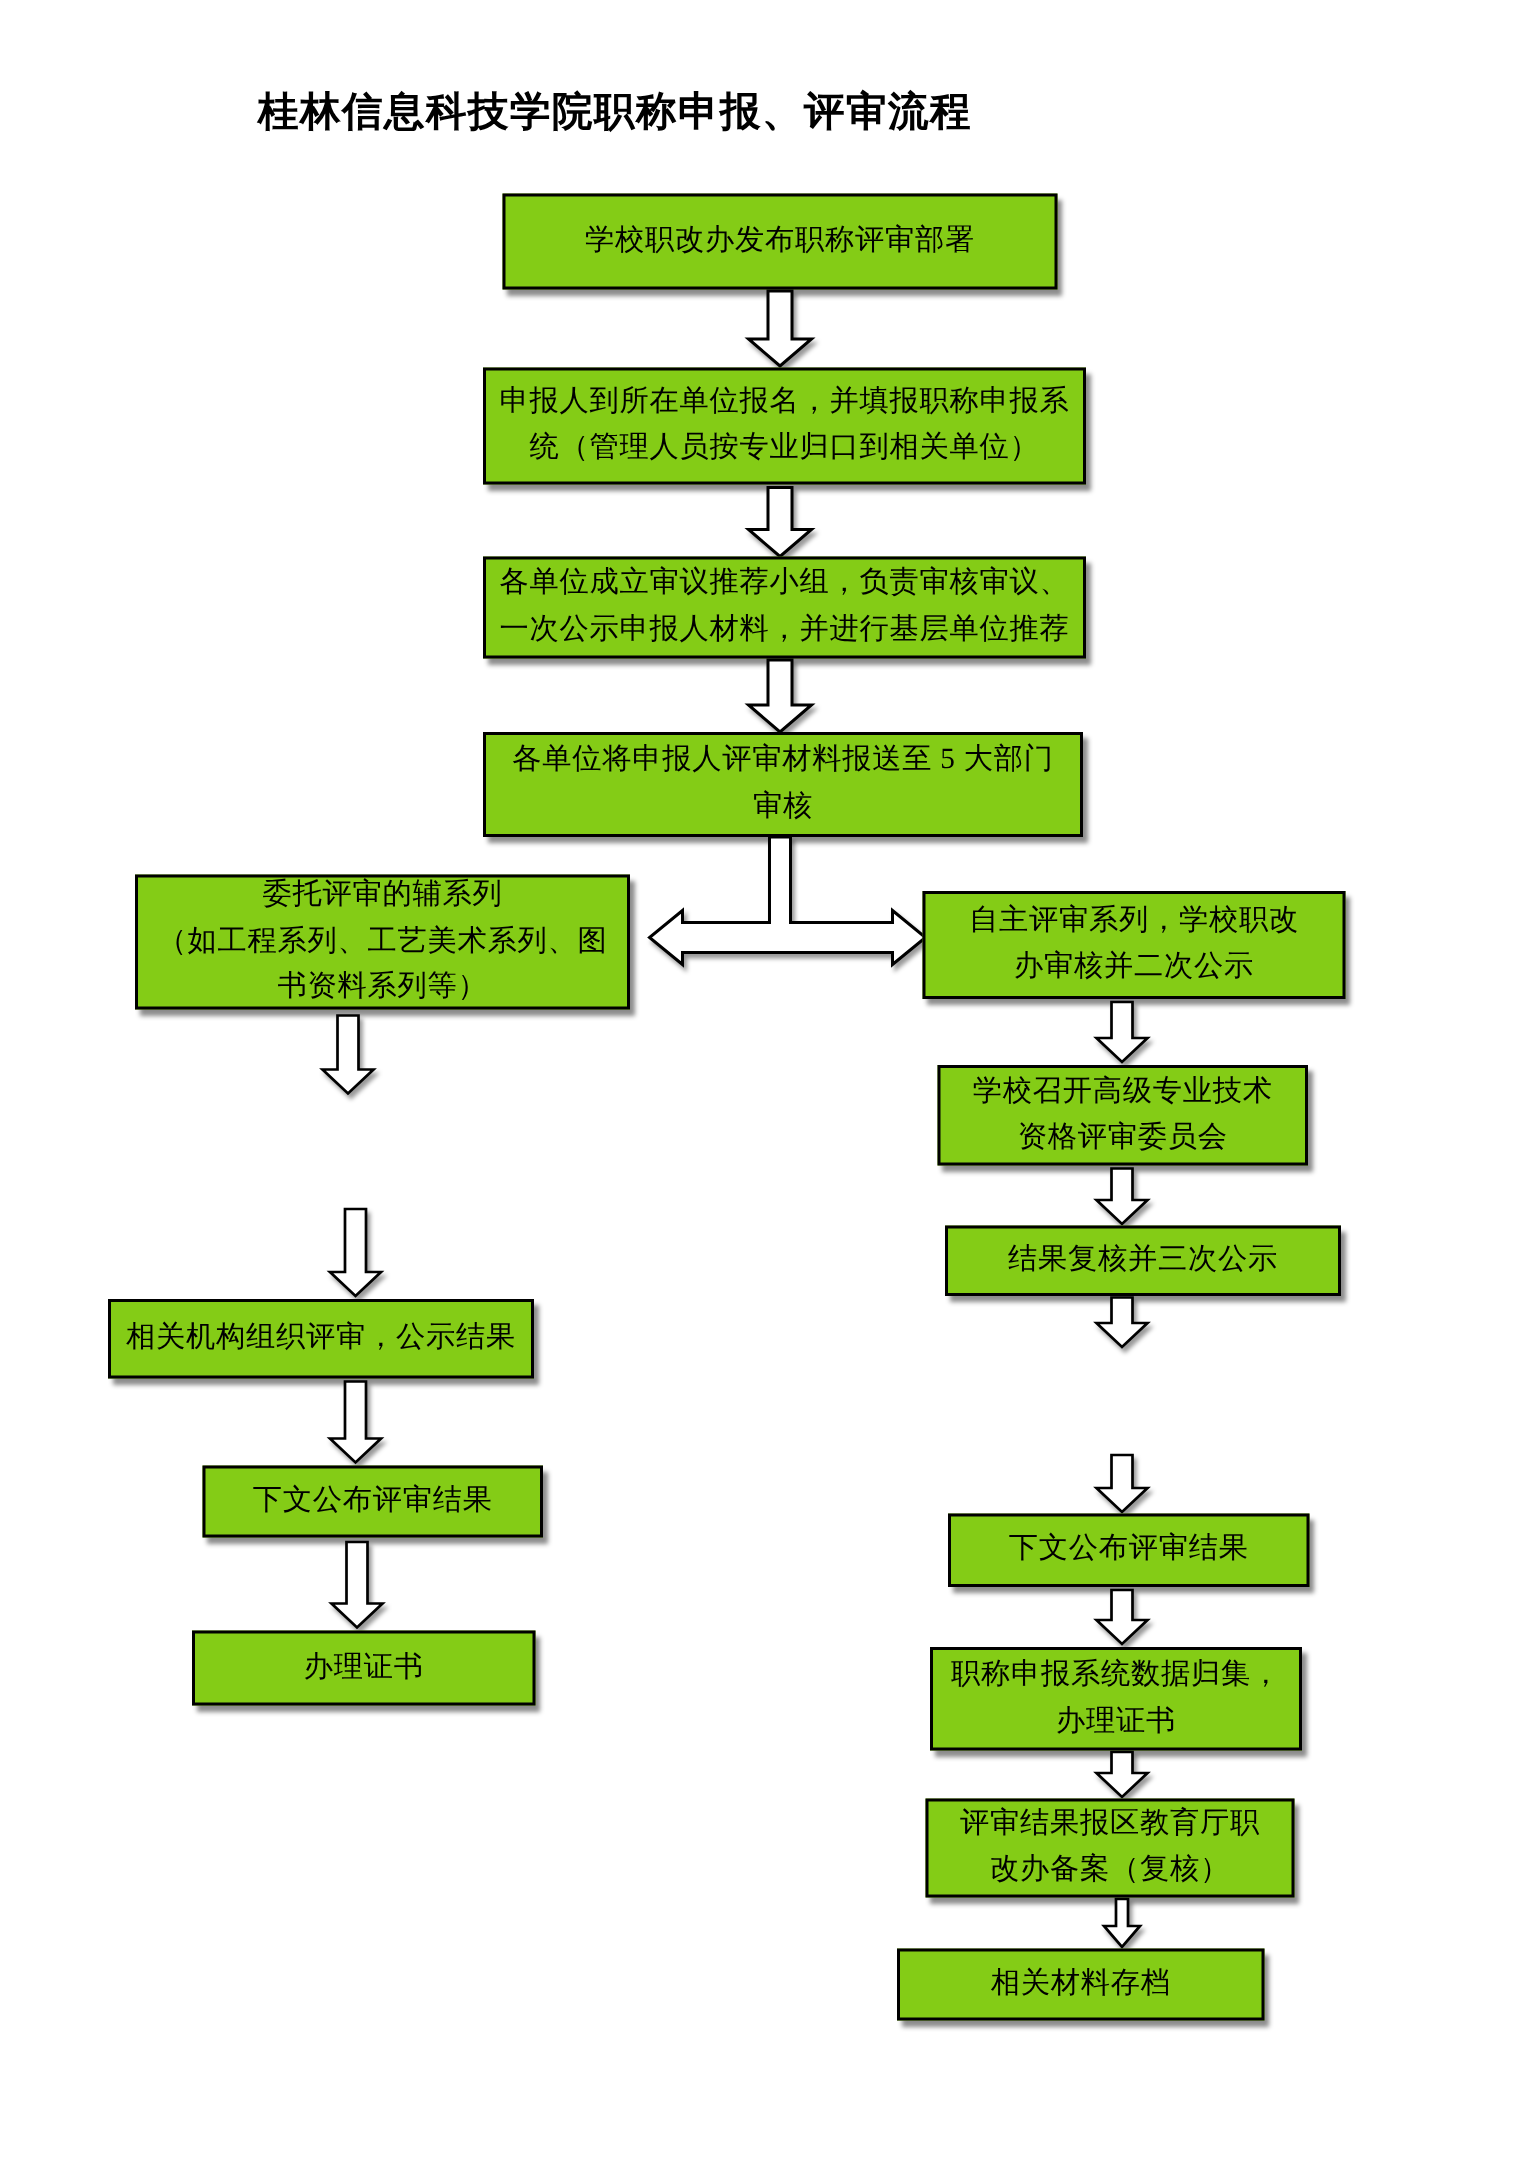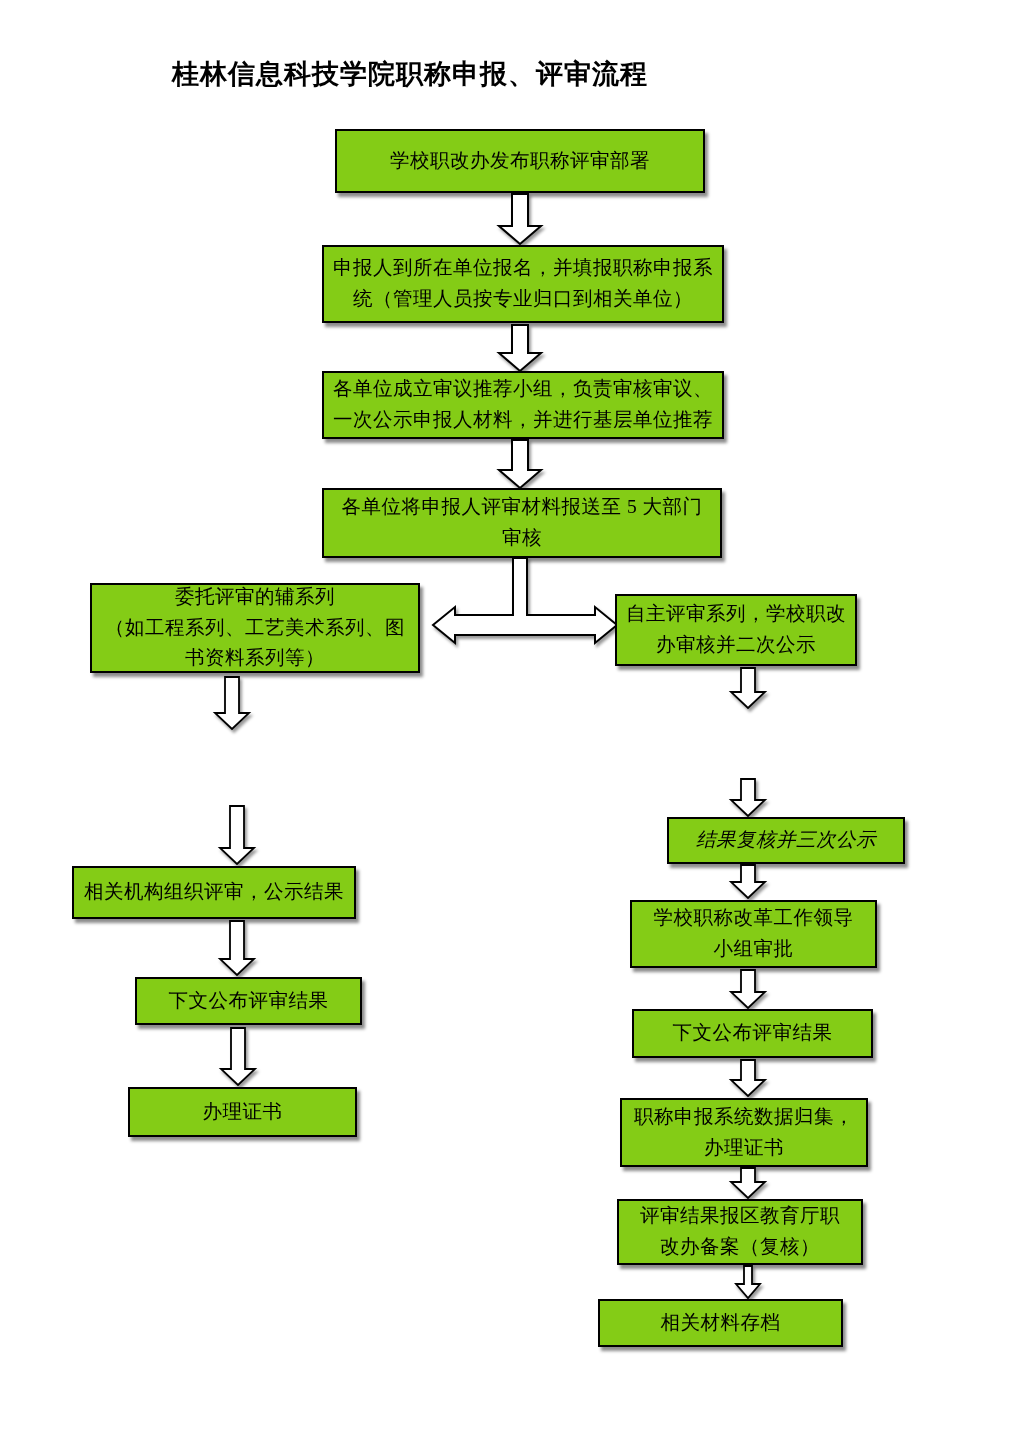--- a/index.html
+++ b/index.html
@@ -31,23 +31,23 @@
   .m2{left:322px;top:245px;width:402px;height:78px;}
   .m3{left:322px;top:371px;width:402px;height:68px;}
   .m4{left:322px;top:488px;width:400px;height:70px;}
   
   .l1{left:90px; top:583px; width:330px;height:90px;}
   .l2{left:73px; top:736px; width:352px;height:67px;}
   .l3{left:72px; top:866px; width:284px;height:53px;}
   .l4{left:135px;top:977px; width:227px;height:48px;}
   .l5{left:128px;top:1087px;width:229px;height:50px;}
   
-  .r1{left:615px;top:594px; width:242px;height:72px;}
+  .r1{left:615px;top:594px; width:282px;height:72px;}
   .r2{left:625px;top:710px; width:247px;height:67px;}
-  .r3{left:667px;top:817px; width:238px;height:47px;font-style:italic;}
+  .r3{left:630px;top:817px; width:264px;height:47px;}
   .r4{left:630px;top:900px; width:247px;height:68px;}
   .r5{left:632px;top:1009px;width:241px;height:49px;}
   .r6{left:620px;top:1098px;width:248px;height:69px;}
   .r7{left:617px;top:1199px;width:246px;height:66px;}
   .r8{left:598px;top:1299px;width:245px;height:48px;}
 </style>
 </head>
 <body>
 
 <div class="page">
@@ -118,35 +118,35 @@
   </div>
 
   <div class="box r1">
     <span class="box-label">自主评审系列，学校职改
 办审核并二次公示</span>
   </div>
   <svg class="arr" style="left:731px;top:668px;" width="34" height="40">
     <polygon points="10,0 24,0 24,24 34,24 17,40 0,24 10,24"></polygon>
   </svg>
 
+  <div class="box r2">
+    <span class="box-label">学校召开高级专业技术
+资格评审委员会</span>
+  </div>
   <svg class="arr" style="left:731px;top:779px;" width="34" height="37">
     <polygon points="10,0 24,0 24,21 34,21 17,37 0,21 10,21"></polygon>
   </svg>
 
   <div class="box r3">
     <span class="box-label">结果复核并三次公示</span>
   </div>
   <svg class="arr" style="left:731px;top:865px;" width="34" height="33">
     <polygon points="10,0 24,0 24,17 34,17 17,33 0,17 10,17"></polygon>
   </svg>
 
-  <div class="box r4">
-    <span class="box-label">学校职称改革工作领导
-小组审批</span>
-  </div>
   <svg class="arr" style="left:731px;top:970px;" width="34" height="38">
     <polygon points="10,0 24,0 24,22 34,22 17,38 0,22 10,22"></polygon>
   </svg>
 
   <div class="box r5">
     <span class="box-label">下文公布评审结果</span>
   </div>
   <svg class="arr" style="left:731px;top:1060px;" width="34" height="36">
     <polygon points="10,0 24,0 24,20 34,20 17,36 0,20 10,20"></polygon>
   </svg>

